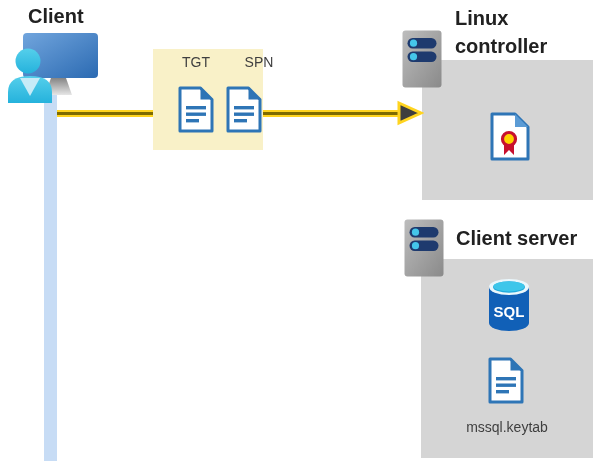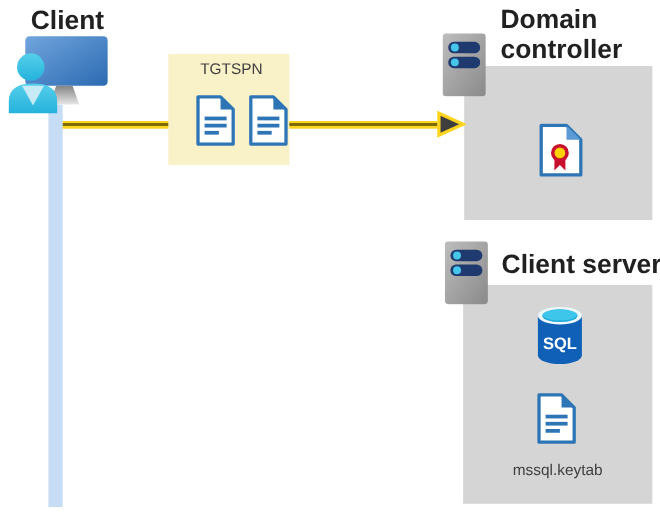--- a/index.html
+++ b/index.html
@@ -1,26 +1,26 @@
 <!DOCTYPE html>
 <html><head>
 <meta charset="utf-8">
 <style>
   html,body{margin:0;padding:0;background:#fff;}
   .canvas{
     position:relative;width:600px;height:468px;background:#ffffff;
     font-family:"Liberation Sans",sans-serif;overflow:hidden;
   }
-  .heading{position:absolute;font-weight:700;font-size:24px;color:#212121;z-index:3;white-space:pre-line;}
+  .heading{position:absolute;font-weight:700;font-size:20px;color:#212121;z-index:3;white-space:pre-line;}
   .client-label{left:28px;top:5px;}
   .dc-label{left:455px;top:4px;width:112px;line-height:28px;}
   .linux-label{left:456px;top:227px;white-space:nowrap;}
   .caption{position:absolute;font-size:14px;color:#3F3F3F;z-index:3;}
   .tgt-label{left:171px;top:54px;width:50px;text-align:center;}
-  .spn-label{left:210px;top:54px;width:50px;text-align:left;}
+  .spn-label{left:234px;top:54px;width:50px;text-align:center;}
   .keytab-label{left:440px;top:419px;width:134px;text-align:center;}
   .vline{position:absolute;left:44px;top:95px;width:13px;height:366px;background:#C7DCF5;z-index:0;}
   .arrow-line{
     position:absolute;left:57px;top:110px;width:341px;height:7px;z-index:1;
     background:linear-gradient(180deg,#FFD41F 0,#FFD41F 2px,#7E6B00 2px,#7E6B00 5px,#FFD41F 5px,#FFD41F 7px);
   }
   .arrow-head{position:absolute;left:396px;top:100px;z-index:1;}
   .ticket-box{position:absolute;left:153px;top:49px;width:110px;height:101px;background:#F9F1C8;z-index:2;}
   .graybox{position:absolute;background:#D5D5D5;z-index:0;}
   .dc-box{left:422px;top:60px;width:171px;height:140px;}
@@ -85,21 +85,21 @@
 
   <svg class="icon doc-spn" width="36" height="47" viewBox="0 0 36 47" xmlns="http://www.w3.org/2000/svg">
     <path d="M2,2 H22.5 L34,13.5 V45 H2 Z" fill="#FFFFFF" stroke="#2E75B6" stroke-width="3" stroke-linejoin="round"></path>
     <path d="M22.5,2 V13.5 H34 Z" fill="#2E75B6"></path>
     <rect x="8" y="20" width="20" height="3.4" fill="#2E75B6"></rect>
     <rect x="8" y="26.5" width="20" height="3.4" fill="#2E75B6"></rect>
     <rect x="8" y="33" width="13" height="3.4" fill="#2E75B6"></rect>
   </svg>
 
   <div class="graybox dc-box"></div>
-  <div class="heading dc-label">Domain controller</div>
+  <div class="heading dc-label">Linux controller</div>
 
   <svg class="icon srv-dc" width="40" height="58" viewBox="0 0 40 58" xmlns="http://www.w3.org/2000/svg">
     <defs>
       <linearGradient id="srvGrad1" x1="0" y1="0" x2="1" y2="1">
         <stop offset="0" stop-color="#BDBDBD"></stop>
           <stop offset="1" stop-color="#8A8A8A"></stop>
       </linearGradient>
     </defs>
     <rect x="0.5" y="0.5" width="39" height="57" rx="3" fill="url(#srvGrad1)"></rect>
     <rect x="5.5" y="8" width="29" height="10.5" rx="5.2" fill="#1E3A6E"></rect>

